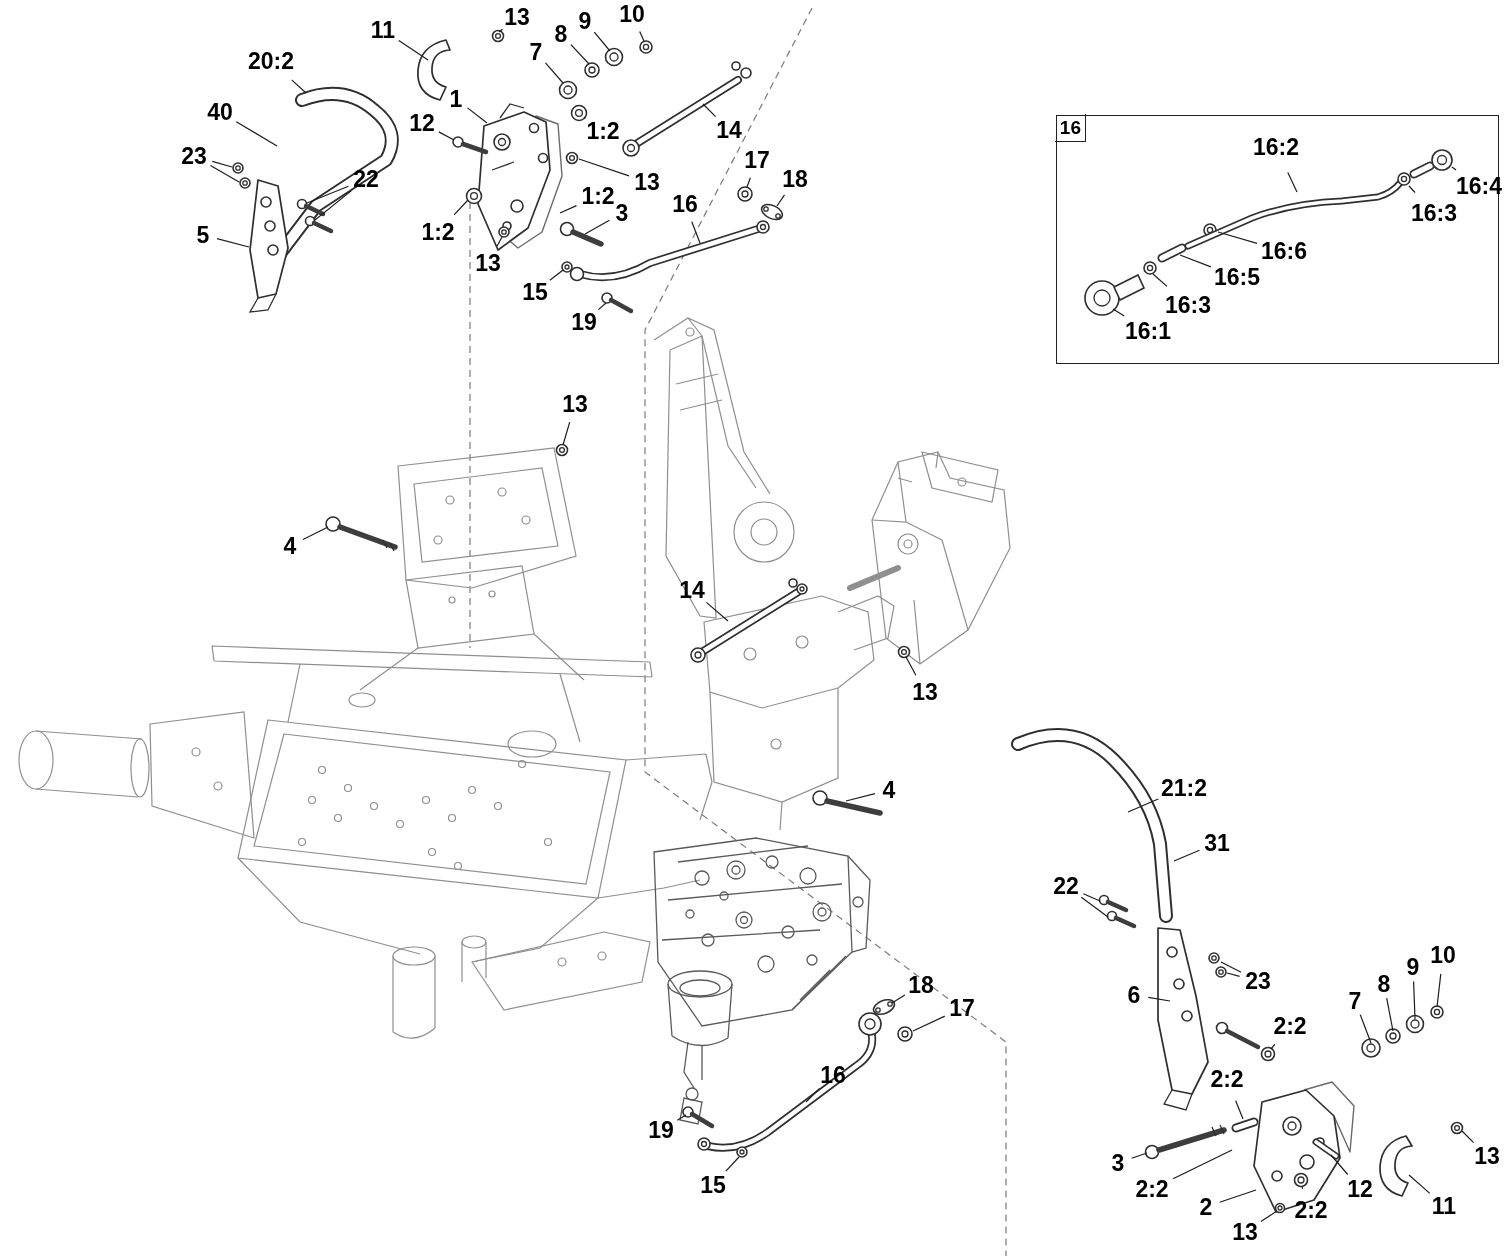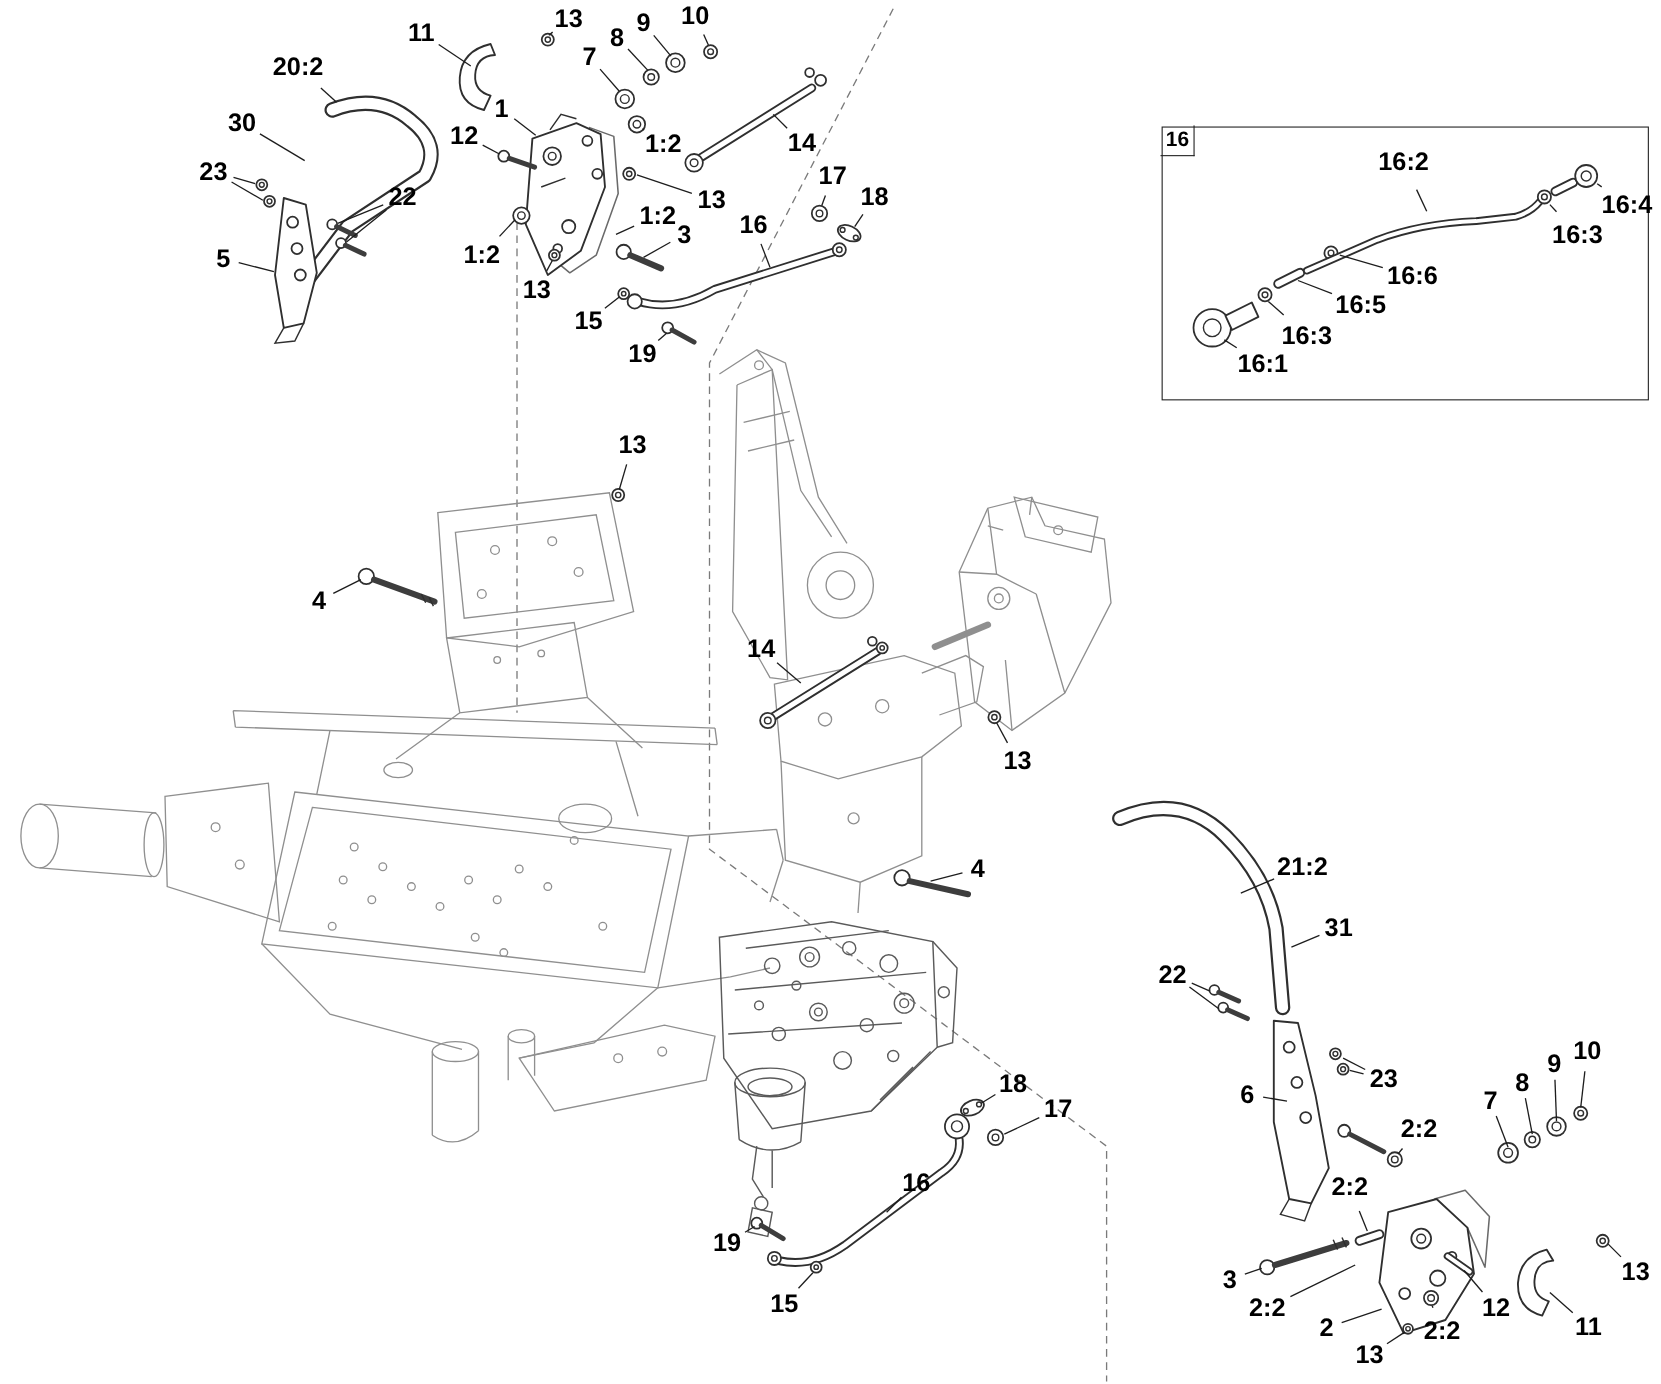--- a/index.html
+++ b/index.html
@@ -399,21 +399,21 @@
     </svg>
 
   <div id="callout-layer">
       <div class="callout" style="left: 383px; top: 30px;">11</div>
       <div class="callout" style="left: 517px; top: 17px;">13</div>
       <div class="callout" style="left: 536px; top: 52px;">7</div>
       <div class="callout" style="left: 561px; top: 34px;">8</div>
       <div class="callout" style="left: 585px; top: 21px;">9</div>
       <div class="callout" style="left: 632px; top: 14px;">10</div>
       <div class="callout" style="left: 271px; top: 61px;">20:2</div>
-      <div class="callout" style="left: 220px; top: 112px;">30</div>
+      <div class="callout" style="left: 220px; top: 112px;">40</div>
       <div class="callout" style="left: 456px; top: 99px;">1</div>
       <div class="callout" style="left: 422px; top: 123px;">12</div>
       <div class="callout" style="left: 603px; top: 131px;">1:2</div>
       <div class="callout" style="left: 729px; top: 130px;">14</div>
       <div class="callout" style="left: 194px; top: 156px;">23</div>
       <div class="callout" style="left: 647px; top: 182px;">13</div>
       <div class="callout" style="left: 757px; top: 160px;">17</div>
       <div class="callout" style="left: 795px; top: 179px;">18</div>
       <div class="callout" style="left: 366px; top: 179px;">22</div>
       <div class="callout" style="left: 203px; top: 235px;">5</div>

